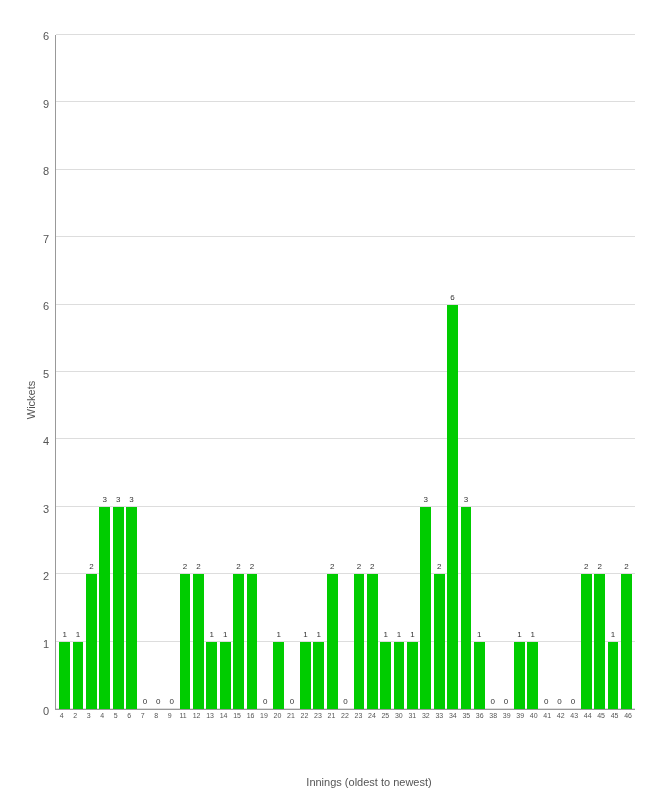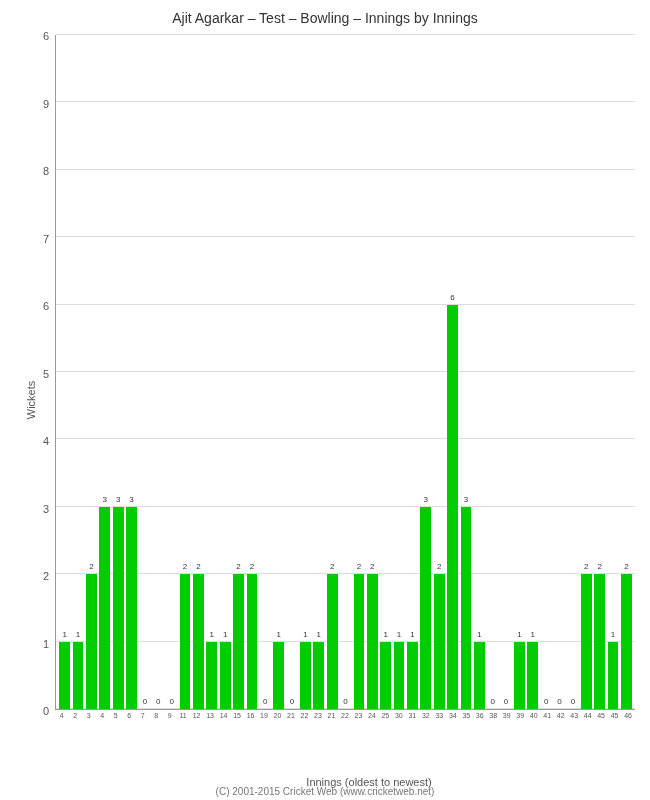--- a/index.html
+++ b/index.html
@@ -75,21 +75,20 @@
       bottom: 0;
       display: flex;
       align-items: flex-end;
       padding: 0 2px;
     }
   </style>
 </head>
 <body>
 
 <div class="chart-container">
-  <div class="chart-title">Ajit Agarkar – Test – Bowling – Innings by Innings</div>
 
   <div class="y-axis-label">Wickets</div>
 
   <div class="chart-area" id="chart-area">
 
   <div class="grid-line" style="bottom: 0%;"></div>
       <div class="grid-line" style="bottom: 10%;"></div>
       <div class="grid-line" style="bottom: 20%;"></div>
       <div class="grid-line" style="bottom: 30%;"></div>
       <div class="grid-line" style="bottom: 40%;"></div>
@@ -312,21 +311,20 @@
         </div>
         <div style="flex: 1 1 0%; display: flex; flex-direction: column; align-items: center; justify-content: flex-end; position: relative; height: 100%;">
           <div style="background: rgb(0, 204, 0); width: 80%; height: 20%; min-height: 2px; position: relative;">
             <div style="position: absolute; top: -12px; left: 50%; transform: translateX(-50%); font-size: 8px; color: rgb(51, 51, 51); white-space: nowrap;">2</div>
           </div>
         </div>
       </div>
     </div>
 
   <div class="x-axis-label">Innings (oldest to newest)</div>
-  <div class="copyright">(C) 2001-2015 Cricket Web (www.cricketweb.net)</div>
 <div style="position: absolute; left: 0px; top: 35px; width: 53px; bottom: 90px; pointer-events: none;">
       <div style="position: absolute; right: 4px; bottom: calc(0% - 7px); font-size: 11px; color: rgb(85, 85, 85);">0</div>
       <div style="position: absolute; right: 4px; bottom: calc(10% - 7px); font-size: 11px; color: rgb(85, 85, 85);">1</div>
       <div style="position: absolute; right: 4px; bottom: calc(20% - 7px); font-size: 11px; color: rgb(85, 85, 85);">2</div>
       <div style="position: absolute; right: 4px; bottom: calc(30% - 7px); font-size: 11px; color: rgb(85, 85, 85);">3</div>
       <div style="position: absolute; right: 4px; bottom: calc(40% - 7px); font-size: 11px; color: rgb(85, 85, 85);">4</div>
       <div style="position: absolute; right: 4px; bottom: calc(50% - 7px); font-size: 11px; color: rgb(85, 85, 85);">5</div>
       <div style="position: absolute; right: 4px; bottom: calc(60% - 7px); font-size: 11px; color: rgb(85, 85, 85);">6</div>
       <div style="position: absolute; right: 4px; bottom: calc(70% - 7px); font-size: 11px; color: rgb(85, 85, 85);">7</div>
       <div style="position: absolute; right: 4px; bottom: calc(80% - 7px); font-size: 11px; color: rgb(85, 85, 85);">8</div>

